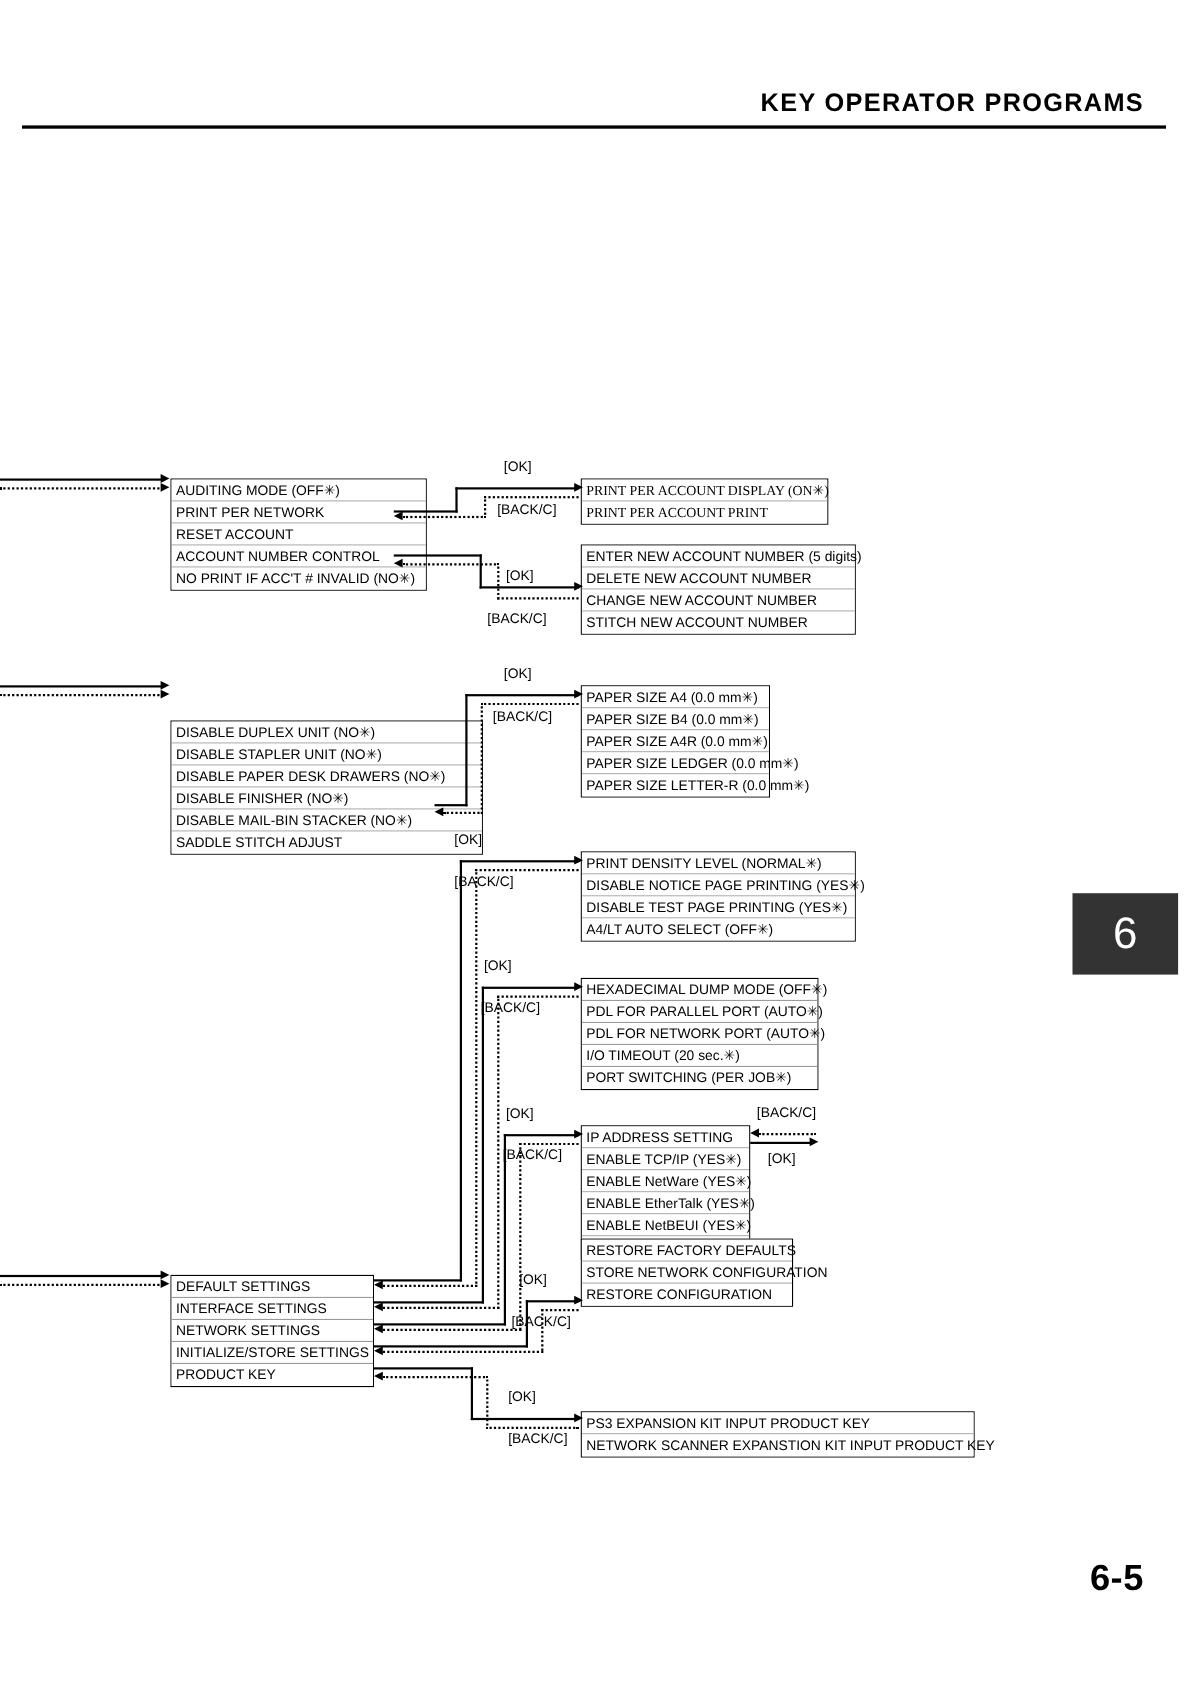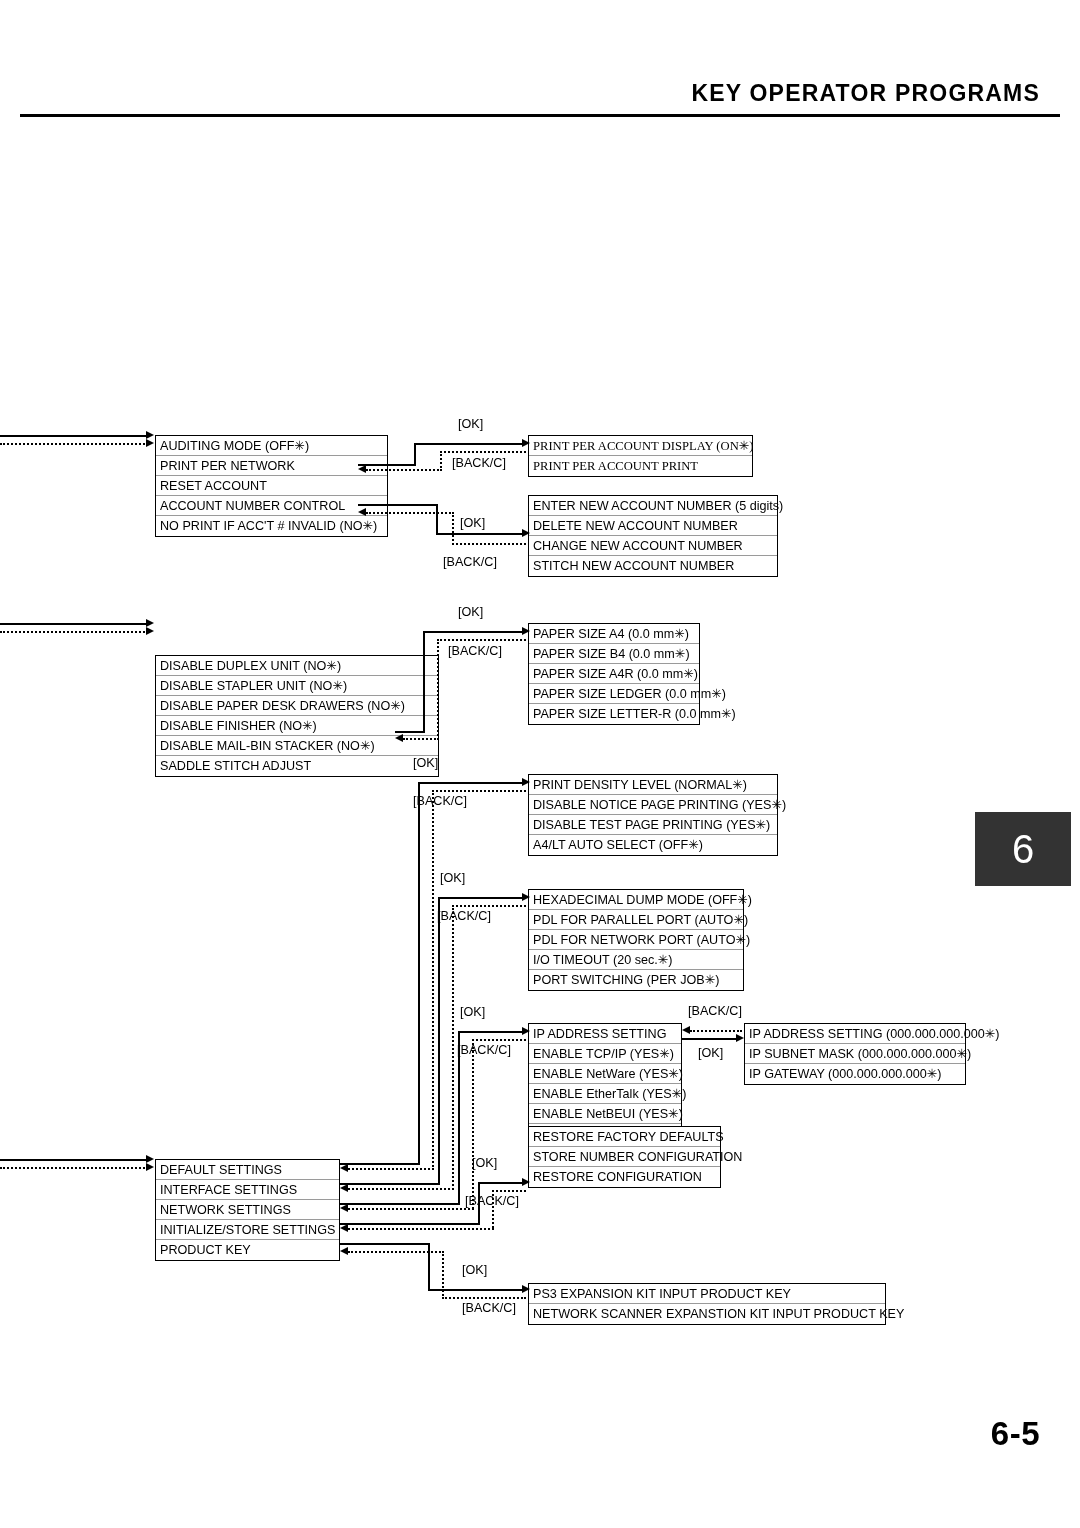--- a/index.html
+++ b/index.html
@@ -201,25 +201,20 @@
 
   <div class="mbox" style="left:528px;top:1023px;width:154px;">
     <div class="mrow">IP ADDRESS SETTING</div>
     <div class="mrow">ENABLE TCP/IP (YES✳)</div>
     <div class="mrow">ENABLE NetWare (YES✳)</div>
     <div class="mrow">ENABLE EtherTalk (YES✳)</div>
     <div class="mrow">ENABLE NetBEUI (YES✳)</div>
     <div class="mrow">RESET THE NIC</div>
   </div>
 
-  <div class="mbox" style="left:744px;top:1023px;width:222px;">
-    <div class="mrow">IP ADDRESS SETTING (000.000.000.000✳)</div>
-    <div class="mrow">IP SUBNET MASK (000.000.000.000✳)</div>
-    <div class="mrow">IP GATEWAY (000.000.000.000✳)</div>
-  </div>
 
   <div class="ln h-sol" style="left:682px;top:1038px;width:56px;"></div>
   <div class="ar-r" style="left:736px;top:1034px;"></div>
   <div class="ln h-dot" style="left:690px;top:1030px;width:52px;"></div>
   <div class="ar-l" style="left:682px;top:1026px;"></div>
   <div class="lbl" style="left:688px;top:1004px;">[BACK/C]</div>
   <div class="lbl" style="left:698px;top:1046px;">[OK]</div>
 
   <div class="ln h-sol" style="left:0;top:1159px;width:148px;"></div>
   <div class="ar-r" style="left:146px;top:1155px;"></div>
@@ -229,21 +224,21 @@
   <div class="mbox" style="left:155px;top:1159px;width:185px;">
     <div class="mrow">DEFAULT SETTINGS</div>
     <div class="mrow">INTERFACE SETTINGS</div>
     <div class="mrow">NETWORK SETTINGS</div>
     <div class="mrow">INITIALIZE/STORE SETTINGS</div>
     <div class="mrow">PRODUCT KEY</div>
   </div>
 
   <div class="mbox" style="left:528px;top:1126px;width:193px;">
     <div class="mrow">RESTORE FACTORY DEFAULTS</div>
-    <div class="mrow">STORE NUMBER CONFIGURATION</div>
+    <div class="mrow">STORE NETWORK CONFIGURATION</div>
     <div class="mrow">RESTORE CONFIGURATION</div>
   </div>
 
   <div class="mbox" style="left:528px;top:1283px;width:358px;">
     <div class="mrow">PS3 EXPANSION KIT INPUT PRODUCT KEY</div>
     <div class="mrow">NETWORK SCANNER EXPANSTION KIT INPUT PRODUCT KEY</div>
   </div>
 
   <div class="ln h-sol" style="left:340px;top:1163px;width:80px;"></div>
   <div class="ln v-sol" style="left:418px;top:782px;height:383px;"></div>

